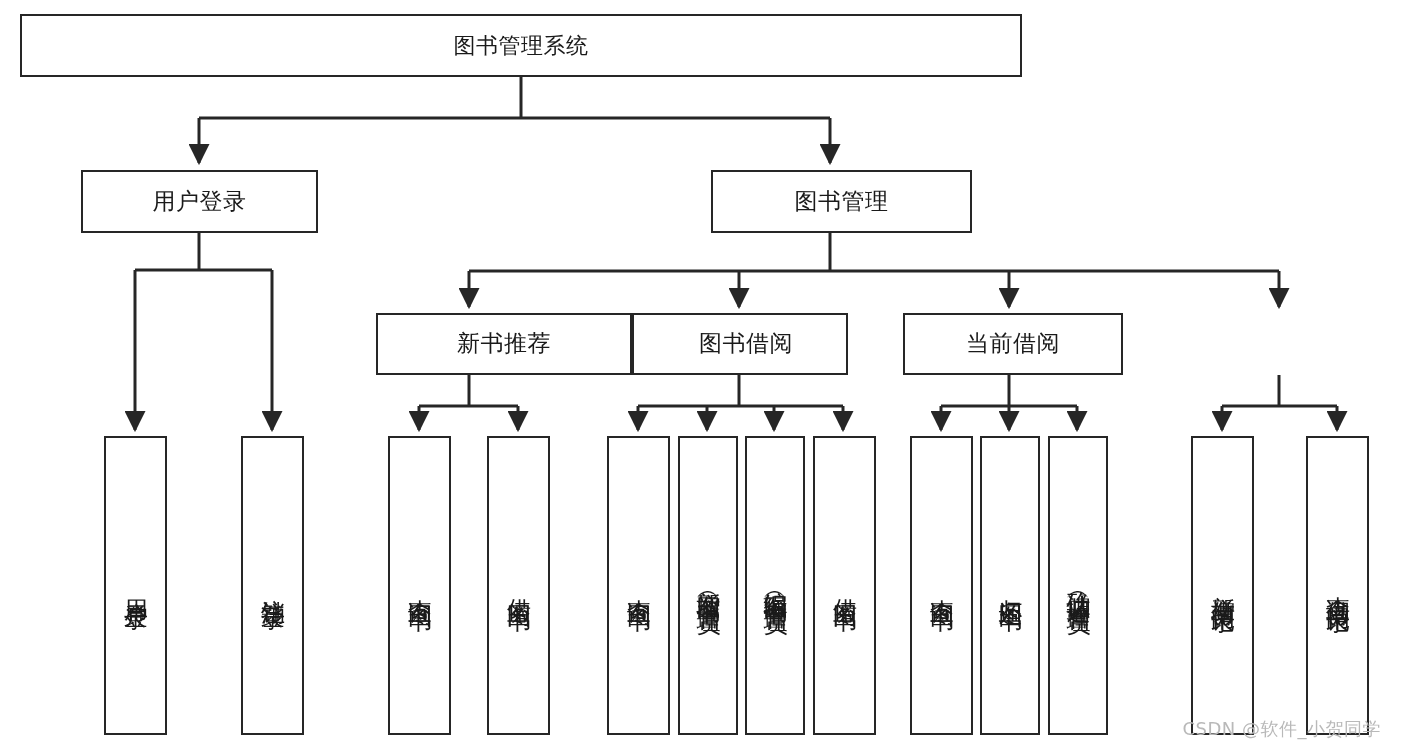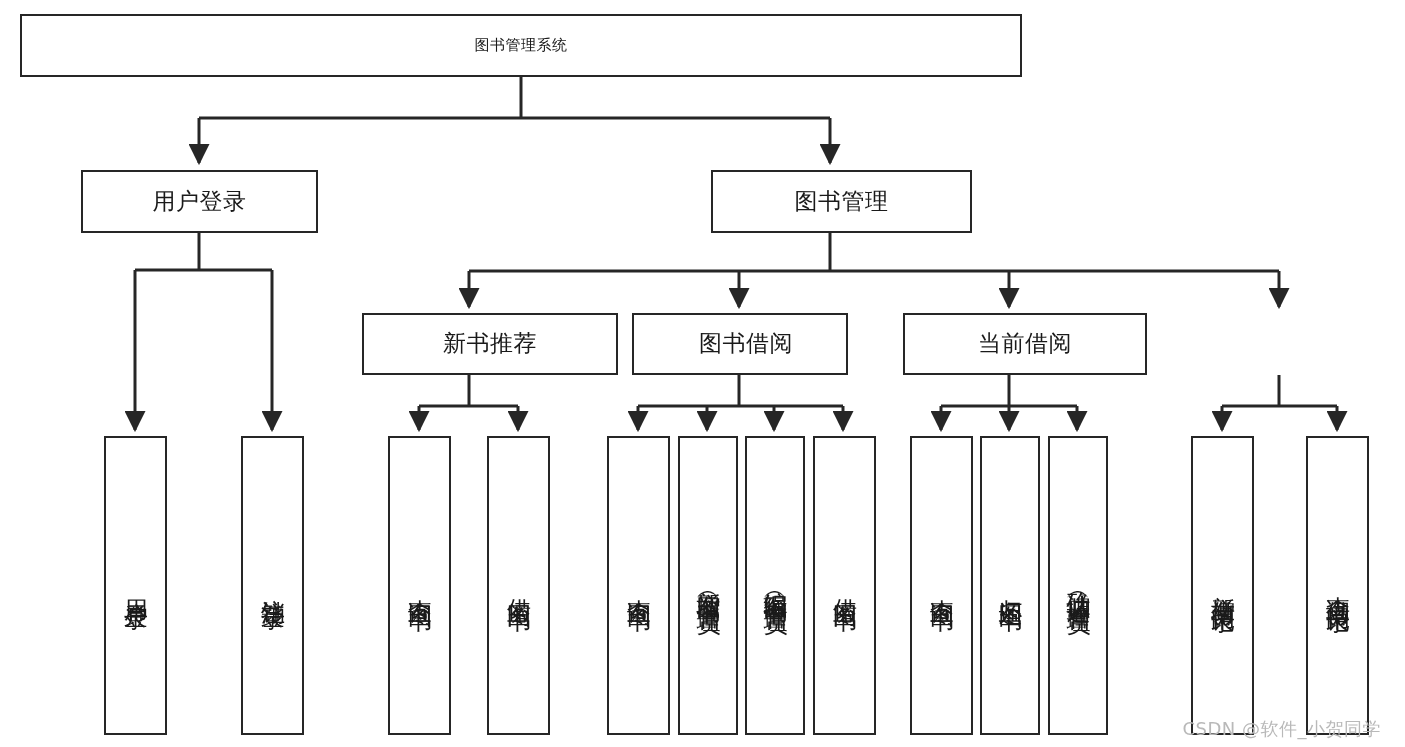--- a/index.html
+++ b/index.html
@@ -41,21 +41,21 @@
     display: block;
     line-height: 1.18;
     white-space: nowrap;
   }
   
   .node.horiz .node-label {
     font-size: 23px;
     letter-spacing: 0.5px;
   }
   .node.root .node-label {
-    font-size: 15px;
+    font-size: 22px;
   }
   
   .node.vert {
     align-items: center;
     justify-content: center;
     padding: 4px 0;
   }
   .node.vert .node-label {
     writing-mode: vertical-rl;
     text-orientation: upright;
@@ -136,27 +136,27 @@
     <span class="node-label">图书管理系统</span>
   </div>
 
   <div class="node horiz" style="left:81px; top:170px; width:237px; height:63px;">
     <span class="node-label">用户登录</span>
   </div>
   <div class="node horiz" style="left:711px; top:170px; width:261px; height:63px;">
     <span class="node-label">图书管理</span>
   </div>
 
-  <div class="node horiz" style="left:362px; top:313px; width:256px; height:62px;align-items:center;">
+  <div class="node horiz" style="left:376px; top:313px; width:256px; height:62px;align-items:center;">
     <span class="node-label">新书推荐</span>
   </div>
   <div class="node horiz" style="left:632px; top:313px; width:216px; height:62px;padding-left:12px;">
     <span class="node-label">图书借阅</span>
   </div>
-  <div class="node horiz" style="left:903px; top:313px; width:244px; height:62px;">
+  <div class="node horiz" style="left:903px; top:313px; width:220px; height:62px;">
     <span class="node-label">当前借阅</span>
   </div>
 
   <div class="node vert" style="left:104px; top:436px; width:63px; height:299px;">
     <span class="node-label">用户登录</span>
   </div>
   <div class="node vert" style="left:241px; top:436px; width:63px; height:299px;">
     <span class="node-label">注销登录</span>
   </div>
 

